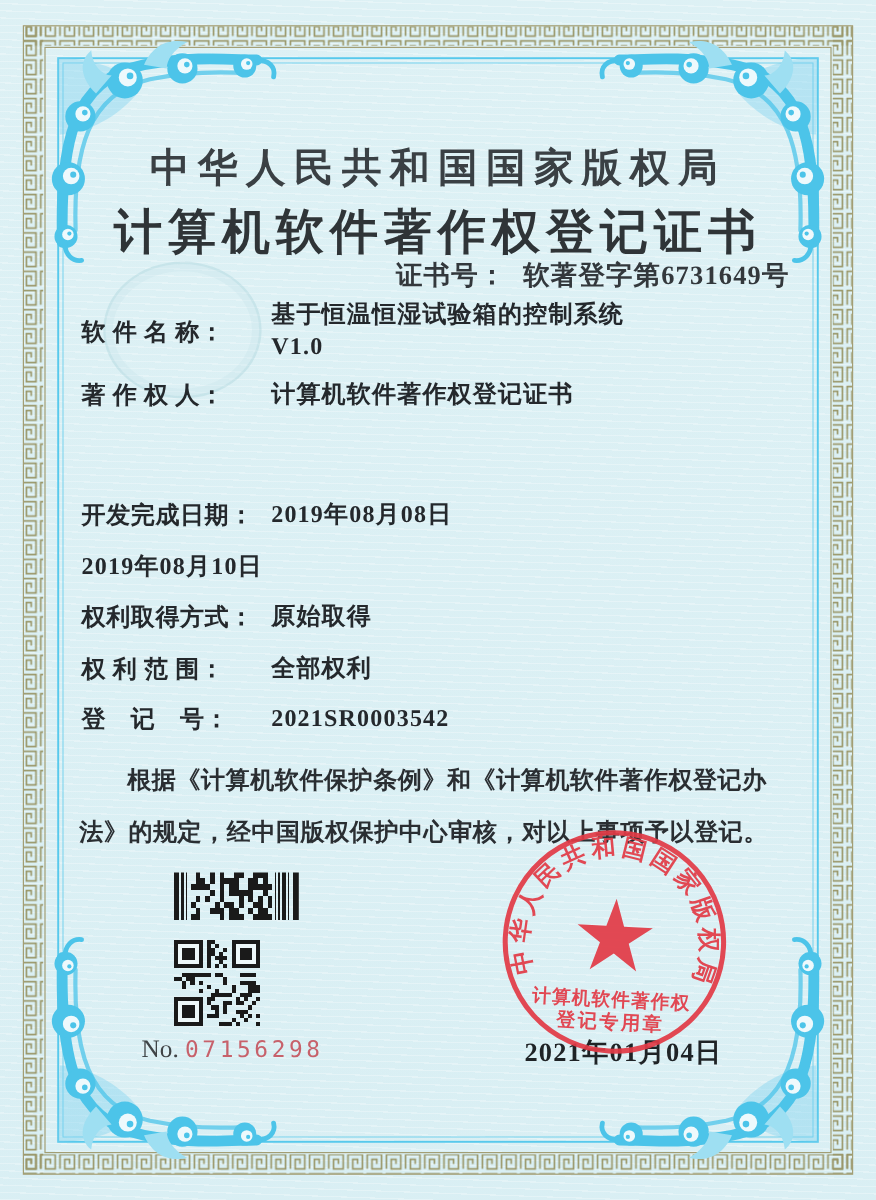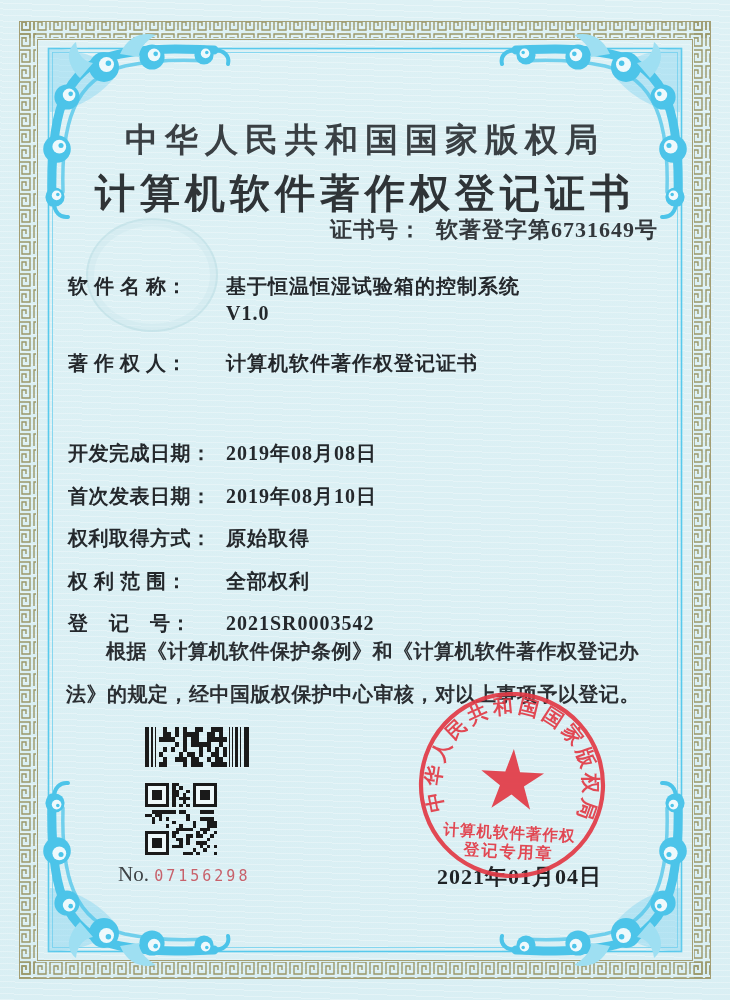--- a/index.html
+++ b/index.html
@@ -24,37 +24,37 @@
   .doc-title{
     position:absolute;top:166px;left:0;width:730px;text-align:center;
     font-size:40px;font-weight:800;letter-spacing:5px;color:#2f3437;font-family:Liberation Mono, monospace;
   }
   .cert-no{
     position:absolute;top:215px;right:72px;
     font-size:22px;font-weight:700;color:#33383c;letter-spacing:1px;
   }
   .cert-no .lbl{margin-right:14px;}
   .field-row{
-    position:absolute;left:68px;display:flex;align-items:flex-start;
-    font-size:20px;color:#24282c;margin-top:24px;
+    position:absolute;left:68px;display:flex;align-items:center;
+    font-size:20px;color:#24282c;
   }
   .field-row .flabel{
     display:inline-block;width:158px;font-weight:700;flex:0 0 auto;
     letter-spacing:0.5px;
   }
   .field-row .fvalue{display:block;font-weight:700;letter-spacing:1px;line-height:27px;}
   .statement{
     position:absolute;left:66px;top:630px;width:600px;
     font-size:20px;font-weight:600;color:#2a2e32;line-height:2.15;
     text-indent:2em;letter-spacing:0.5px;
   }
   .barcode{position:absolute;left:145px;top:727px;width:104px;height:40px;}
   .qr{position:absolute;left:145px;top:783px;width:72px;height:72px;}
   .serial{position:absolute;left:118px;top:862px;font-size:21px;color:#3f4447;}
-  .serial .num{color:#c7616b;letter-spacing:3px;font-family:"DejaVu Sans Mono",monospace;font-size:15px;}
+  .serial .num{color:#c7616b;letter-spacing:3px;font-family:"DejaVu Sans Mono",monospace;font-size:19px;}
   .issue-date{
     position:absolute;left:437px;top:862px;
     font-size:22px;font-weight:700;color:#1f2326;letter-spacing:1px;
   }
   .seal{position:absolute;left:412px;top:685px;width:200px;height:200px;z-index:3;opacity:0.92;}
   .watermark{
     position:absolute;left:86px;top:218px;width:128px;height:110px;border-radius:50%;
     border:2px solid rgba(160,205,216,0.35);
     box-shadow:inset 0 0 0 6px rgba(190,225,232,0.25);
     z-index:1;
@@ -122,30 +122,29 @@
       <span class="lbl">证书号：</span><span>软著登字第6731649号</span>
     </div>
 
     <div class="field-row" style="top:249px">
       <span class="flabel">软 件 名 称：</span>
       <span class="fvalue">
         <span style="display:block">基于恒温恒湿试验箱的控制系统</span>
         <span style="display:block">V1.0</span>
       </span>
     </div>
-    <div class="field-row" style="top:326px">
+    <div class="field-row" style="top:316px">
       <span class="flabel">著 作 权 人：</span>
       <span class="fvalue">计算机软件著作权登记证书</span>
     </div>
     <div class="field-row" style="top:416px">
       <span class="flabel">开发完成日期：</span>
       <span class="fvalue">2019年08月08日</span>
     </div>
     <div class="field-row" style="top:459px">
-      <span class="flabel">首次发表日期：</span>
       <span class="fvalue">2019年08月10日</span>
     </div>
     <div class="field-row" style="top:544px">
       <span class="flabel">权 利 范 围：</span>
       <span class="fvalue">全部权利</span>
     </div>
     <div class="field-row" style="top:501px">
       <span class="flabel">权利取得方式：</span>
       <span class="fvalue">原始取得</span>
     </div>

